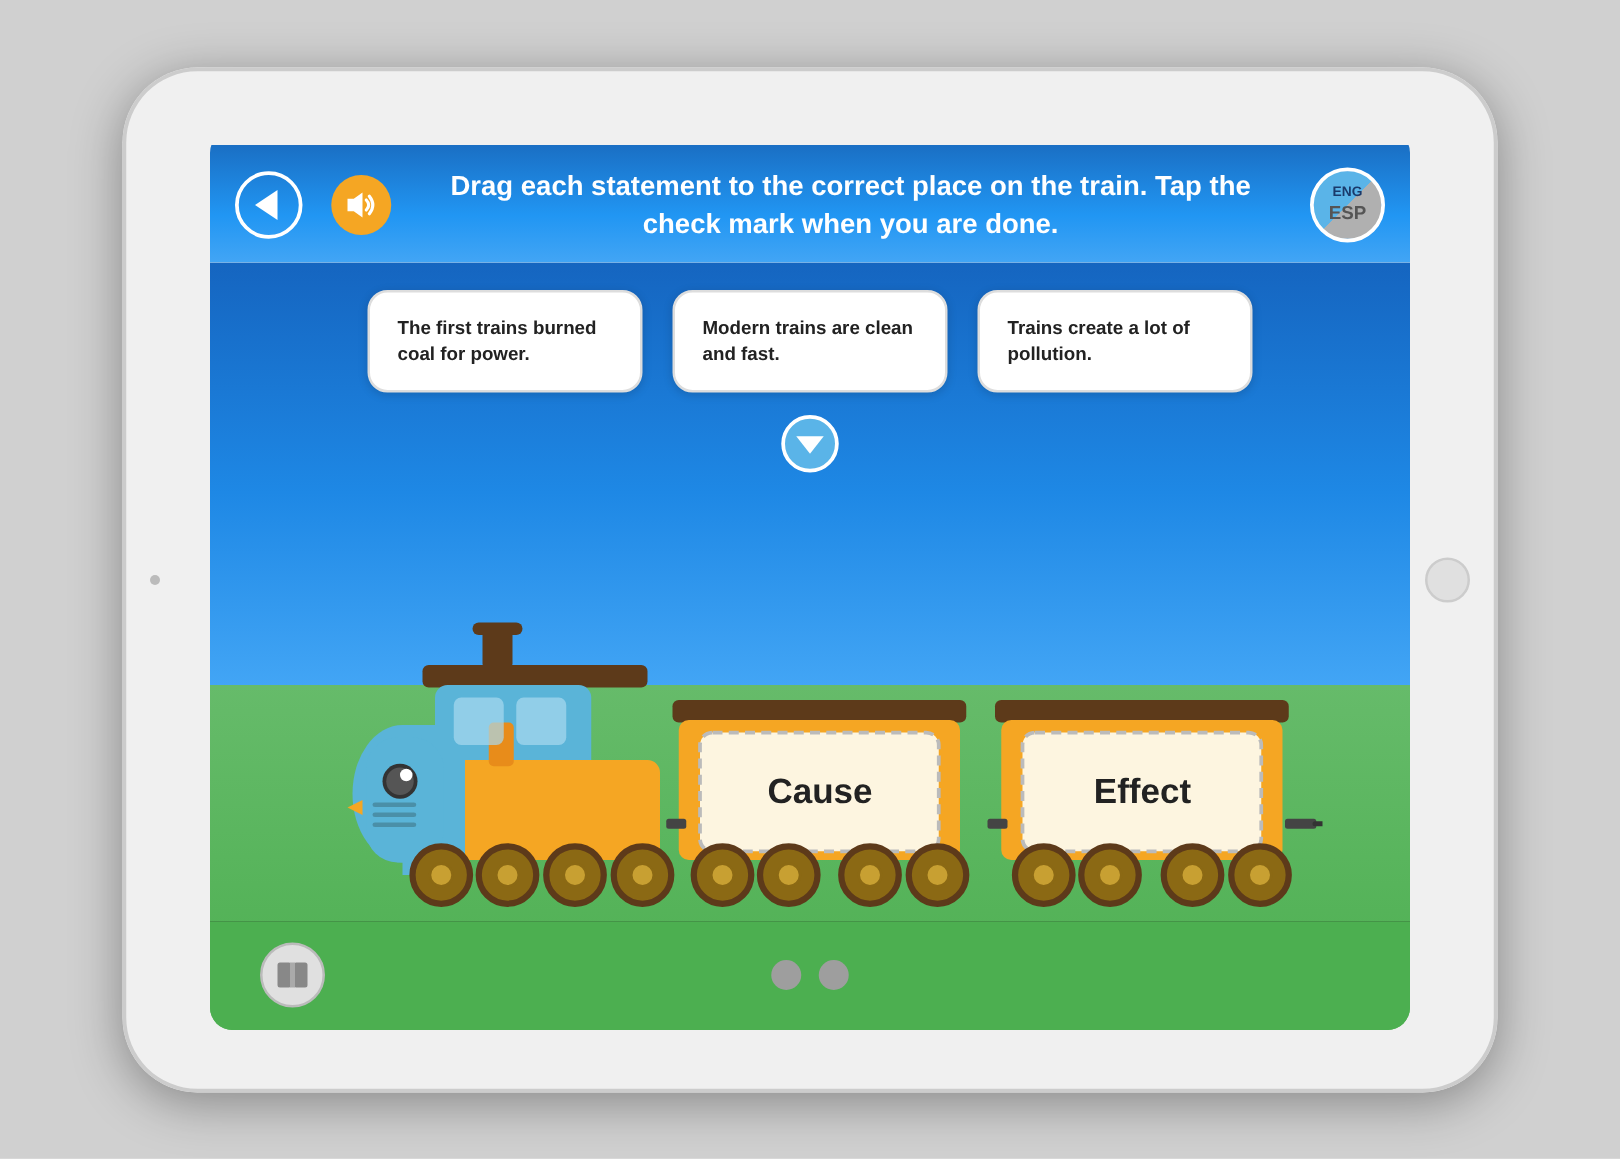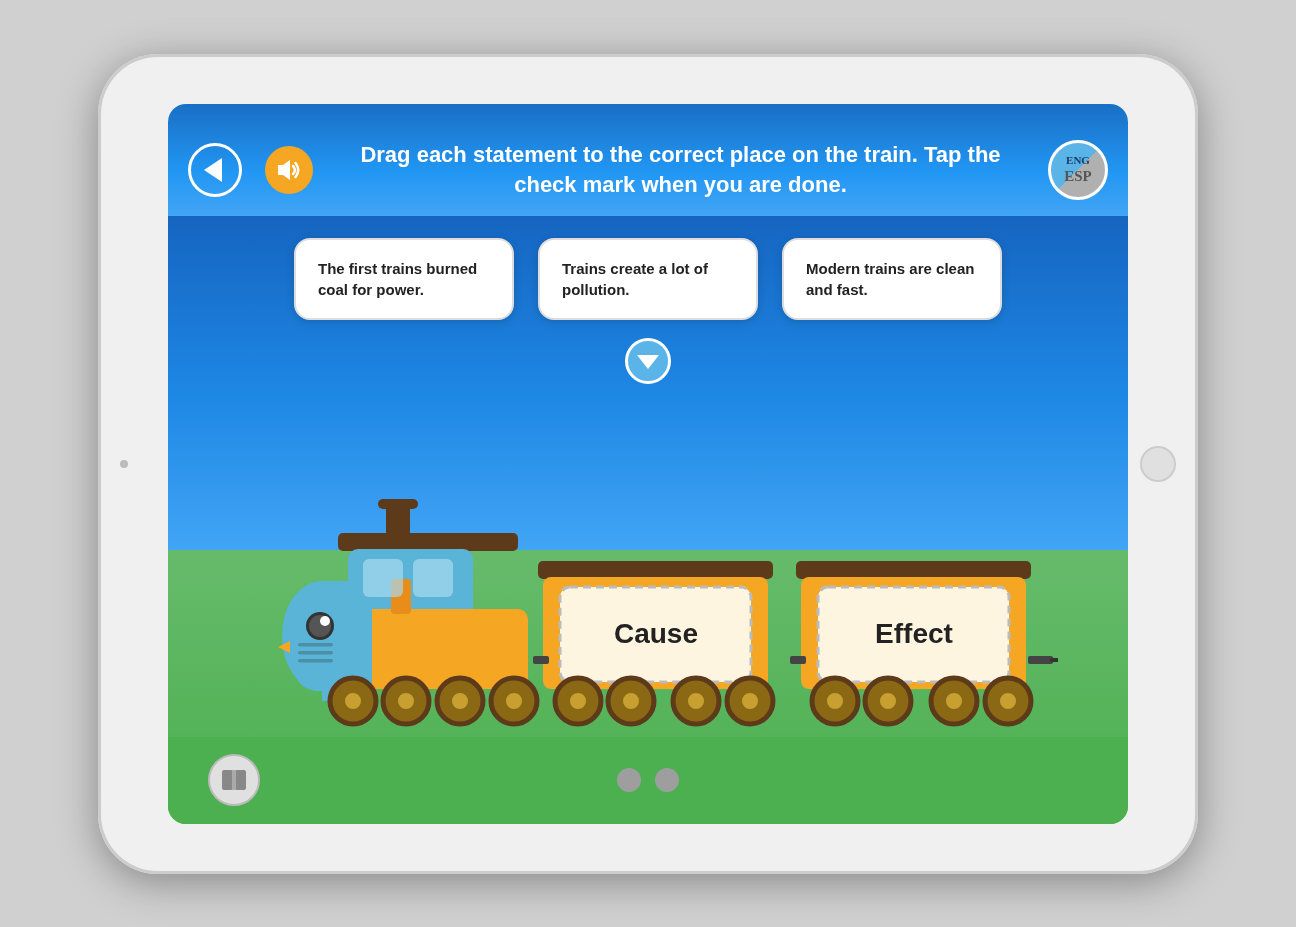--- a/index.html
+++ b/index.html
@@ -53,26 +53,27 @@
       border-radius: 18px;
       overflow: hidden;
       position: relative;
       display: flex;
       flex-direction: column;
     }
 
     
     .header {
       background: linear-gradient(180deg, #1a6fc4 0%, #2196F3 60%, #42a5f5 100%);
-      padding: 36px 20px 16px 20px;
+      padding: 18px 20px 16px 20px;
       display: flex;
       align-items: center;
       gap: 23px;
       position: relative;
       flex-shrink: 0;
+      margin-top: 12px;
     }
 
     .back-btn {
       width: 54px;
       height: 54px;
       border-radius: 50%;
       border: 3px solid white;
       background: transparent;
       display: flex;
       align-items: center;
@@ -117,21 +118,20 @@
       width: 60px;
       height: 60px;
       border-radius: 50%;
       background: linear-gradient(135deg, #5ab4e8 50%, #b0b0b0 50%);
       border: 3px solid white;
       display: flex;
       flex-direction: column;
       align-items: center;
       justify-content: center;
       overflow: hidden;
-      font-family: Liberation Serif, serif;
     }
 
     .lang-eng {
       font-size: 11px;
       font-weight: bold;
       color: #1a3a6b;
       line-height: 1.3;
     }
 
     .lang-esp {
@@ -284,24 +284,24 @@
 
     <div class="main-content">
 
       <div style="position:absolute;top:0;left:0;right:0;bottom:0;background:linear-gradient(180deg, #1565c0 0%, #1e88e5 30%, #42a5f5 55%, #66bb6a 55%, #4caf50 100%);"></div>
 
       <div class="cards-row">
         <div class="statement-card">
           <span>The first trains burned coal for power.</span>
         </div>
         <div class="statement-card">
+          <span>Modern trains are clean and fast.</span>
+        </div>
+        <div class="statement-card">
           <span>Trains create a lot of pollution.</span>
-        </div>
-        <div class="statement-card">
-          <span>Modern trains are clean and fast.</span>
         </div>
       </div>
 
       <div class="down-arrow-indicator">
         <div class="down-arrow-circle">
           <div class="down-arrow-shape"></div>
         </div>
       </div>
 
       <div class="track-line"></div>

